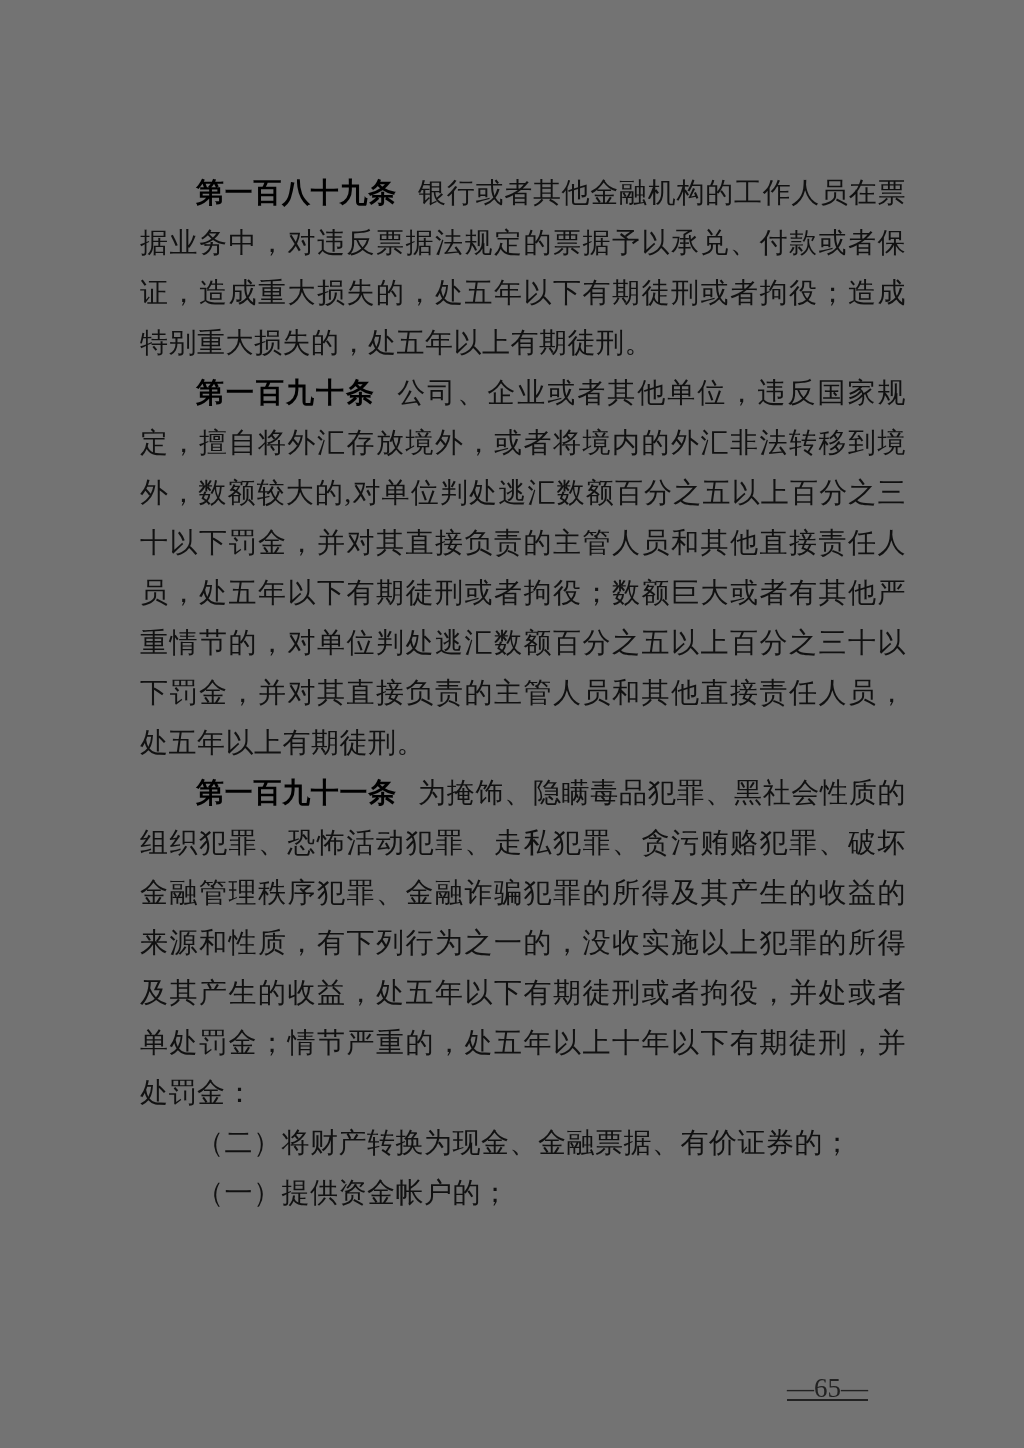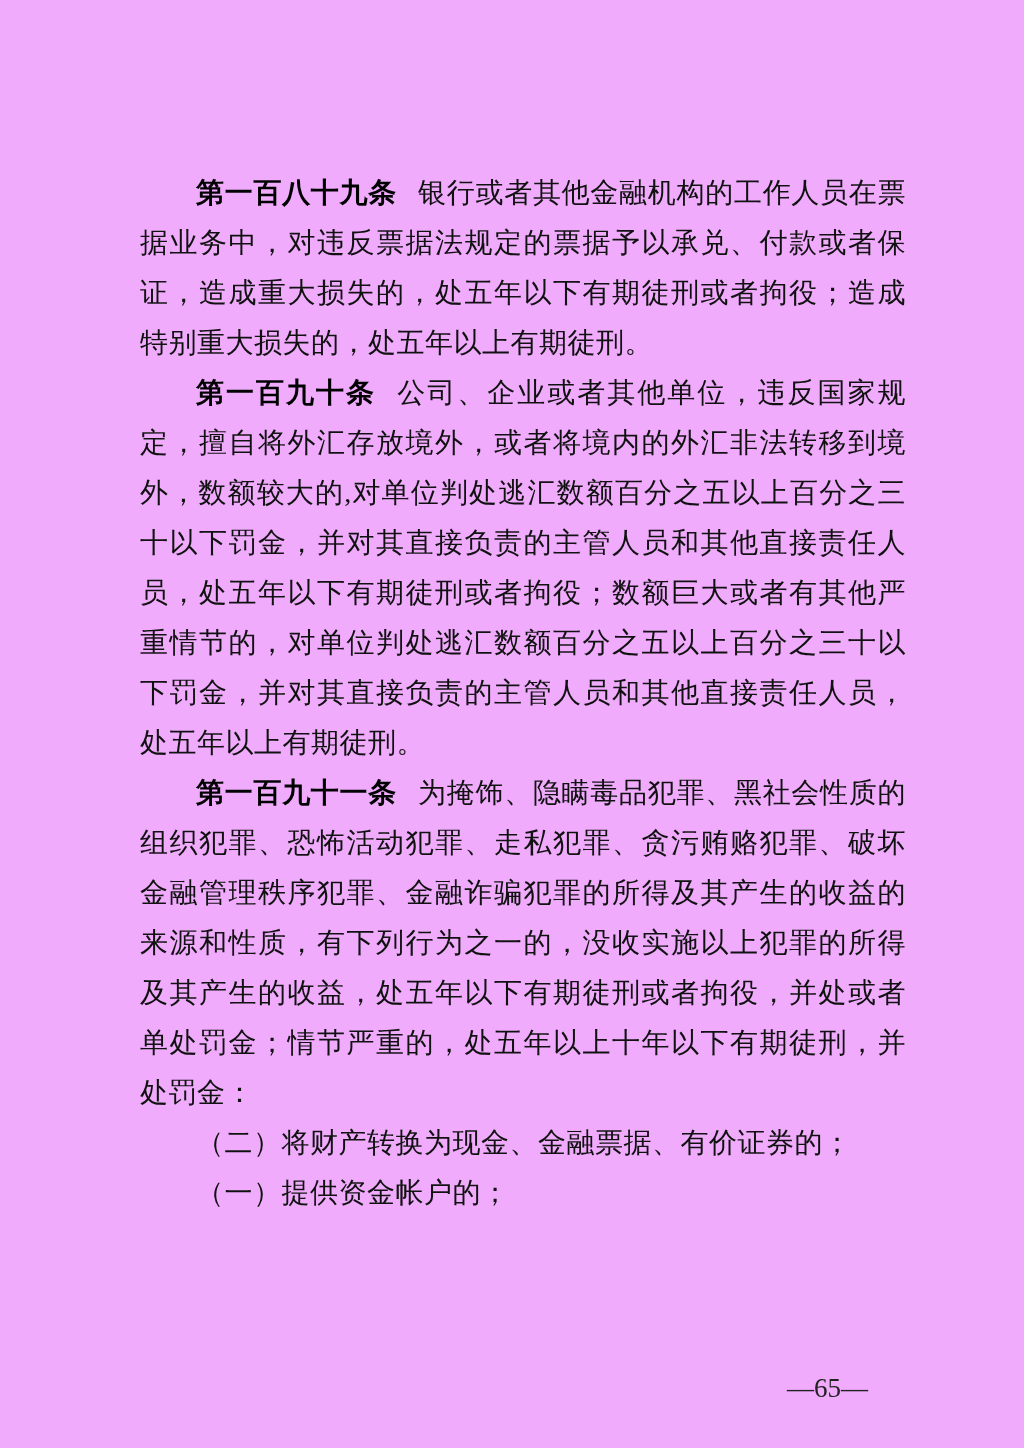--- a/index.html
+++ b/index.html
@@ -14,21 +14,21 @@
     font-family: "Liberation Serif", "DejaVu Serif", serif;
     color: #111111;
     overflow: hidden;
   }
   .page {
     position: absolute;
     left: 0;
     top: 0;
     width: 1024px;
     height: 1448px;
-    background: #f0abfc;
+    background: #737373;
   }
   .content {
     position: absolute;
     left: 140px;
     top: 168px;
     width: 766px;
     font-size: 28px;
     line-height: 50px;
     text-align: justify;
     letter-spacing: 0.5px;
@@ -49,20 +49,21 @@
     text-align: left;
   }
   .page-number {
     position: absolute;
     right: 156px;
     top: 1372px;
     font-size: 27px;
     line-height: 32px;
     color: #222222;
     font-family: "Liberation Serif", "DejaVu Serif", serif;
+    text-decoration: underline;
   }
 </style>
 </head>
 <body>
 
 <div class="page">
 
   <div class="content">
 
     <p class="para"><span class="article-term">第一百八十九条</span><span>银行或者其他金融机构的工作人员在票据业务中，对违反票据法规定的票据予以承兑、付款或者保证，造成重大损失的，处五年以下有期徒刑或者拘役；造成特别重大损失的，处五年以上有期徒刑。</span></p>

